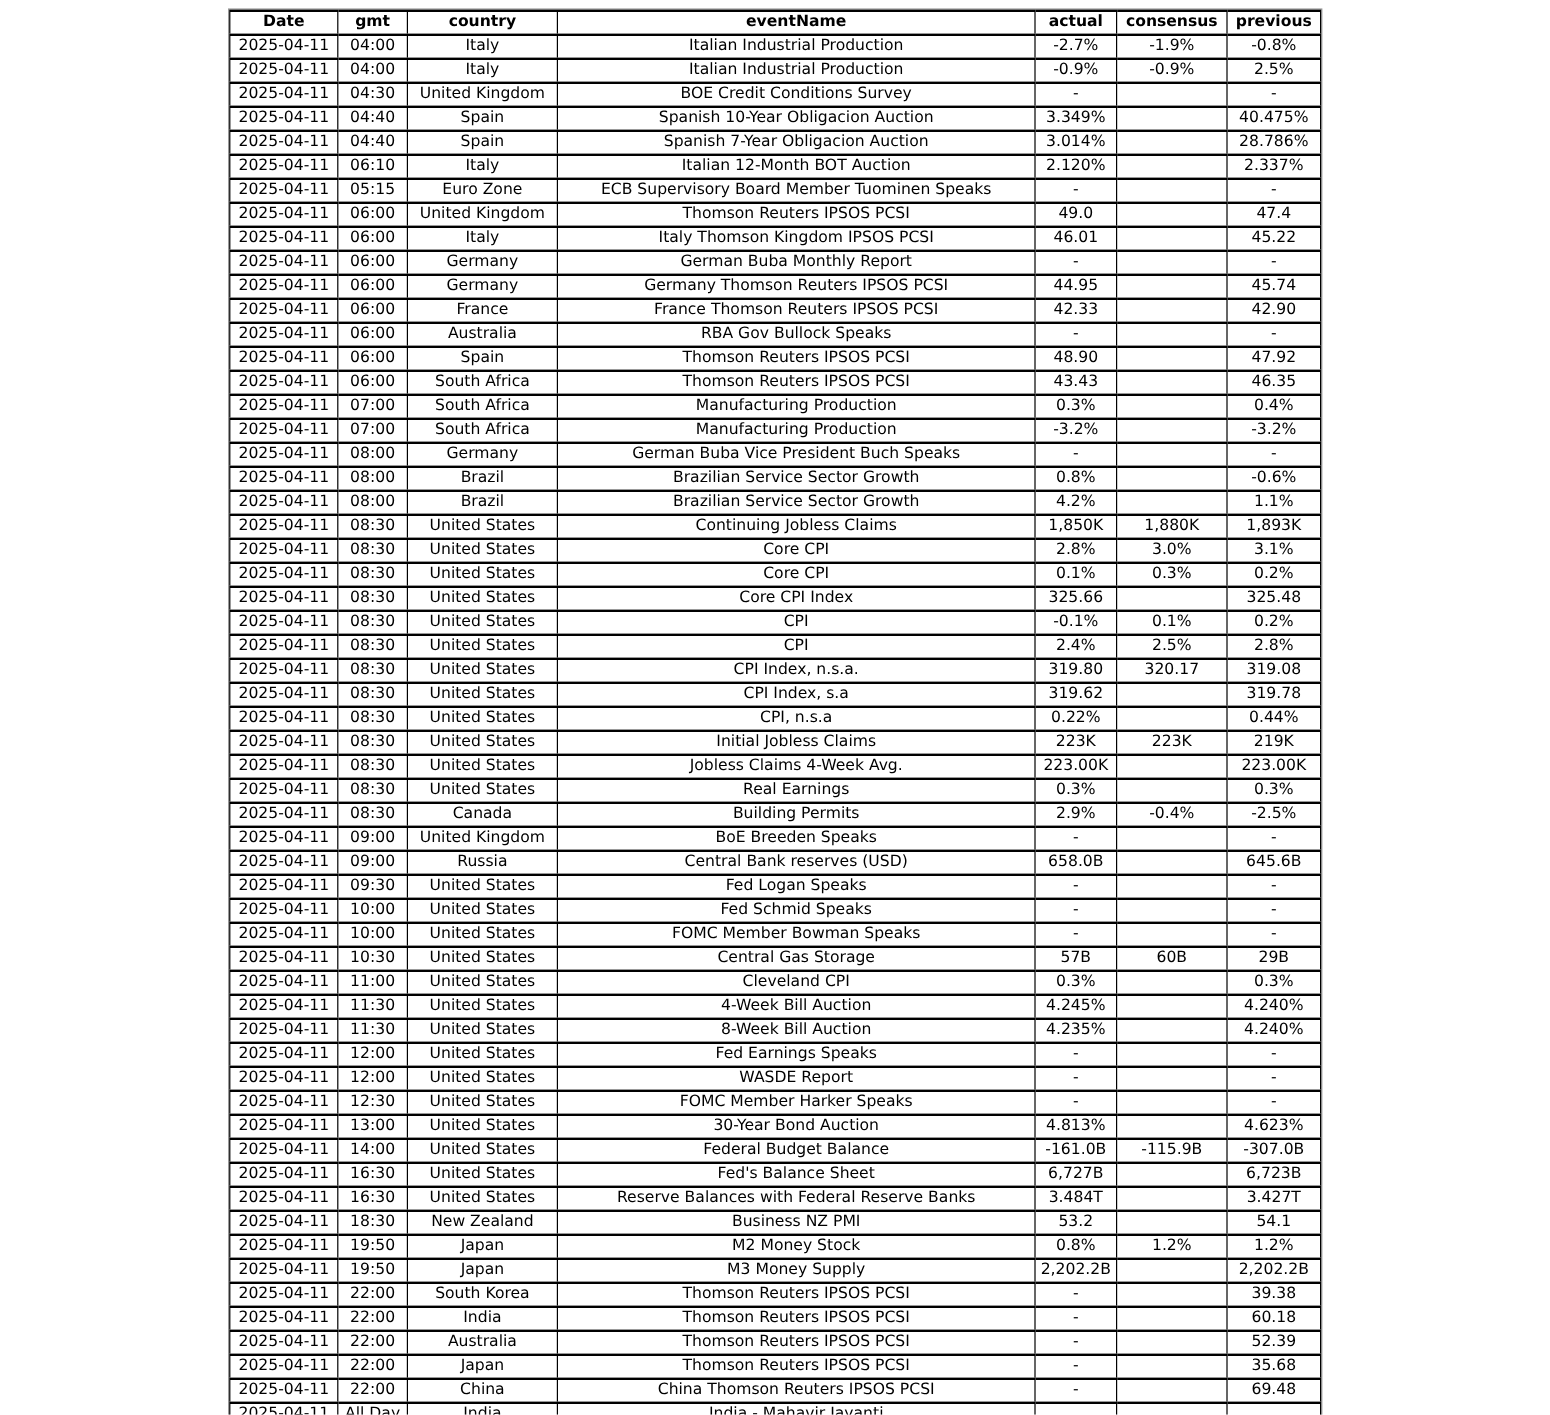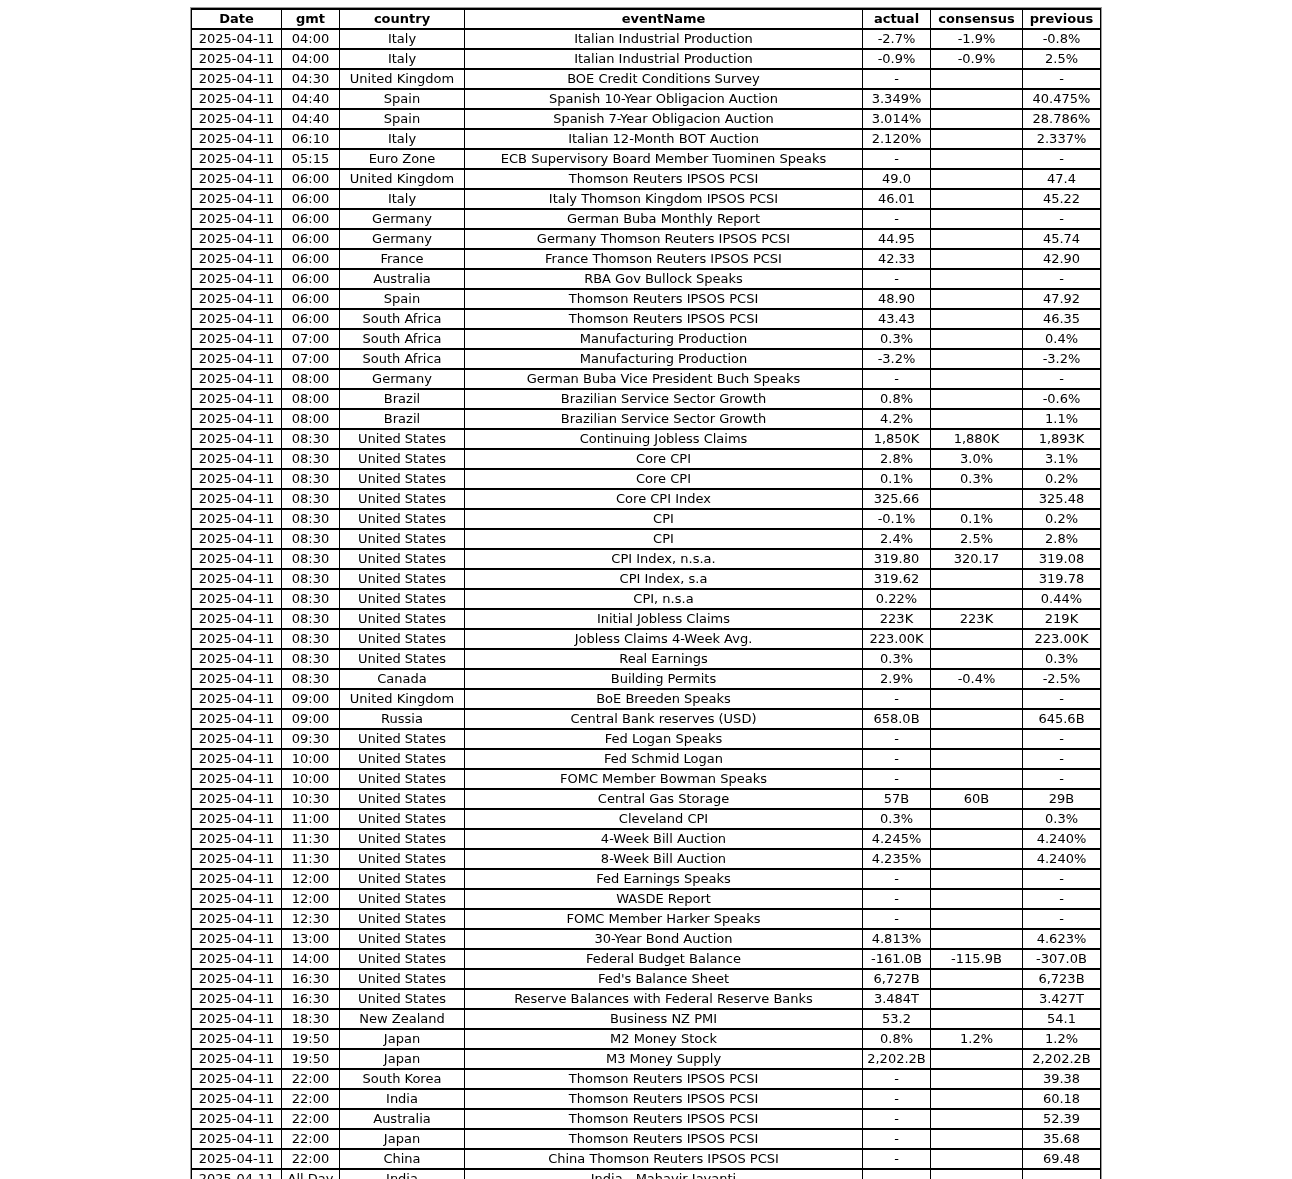--- a/index.html
+++ b/index.html
@@ -389,21 +389,21 @@
           <td>United States</td>
           <td>Fed Logan Speaks</td>
           <td>-</td>
           <td></td>
           <td>-</td>
         </tr>
         <tr>
           <td>2025-04-11</td>
           <td>10:00</td>
           <td>United States</td>
-          <td>Fed Schmid Logan</td>
+          <td>Fed Schmid Speaks</td>
           <td>-</td>
           <td></td>
           <td>-</td>
         </tr>
         <tr>
           <td>2025-04-11</td>
           <td>10:00</td>
           <td>United States</td>
           <td>FOMC Member Bowman Speaks</td>
           <td>-</td>

